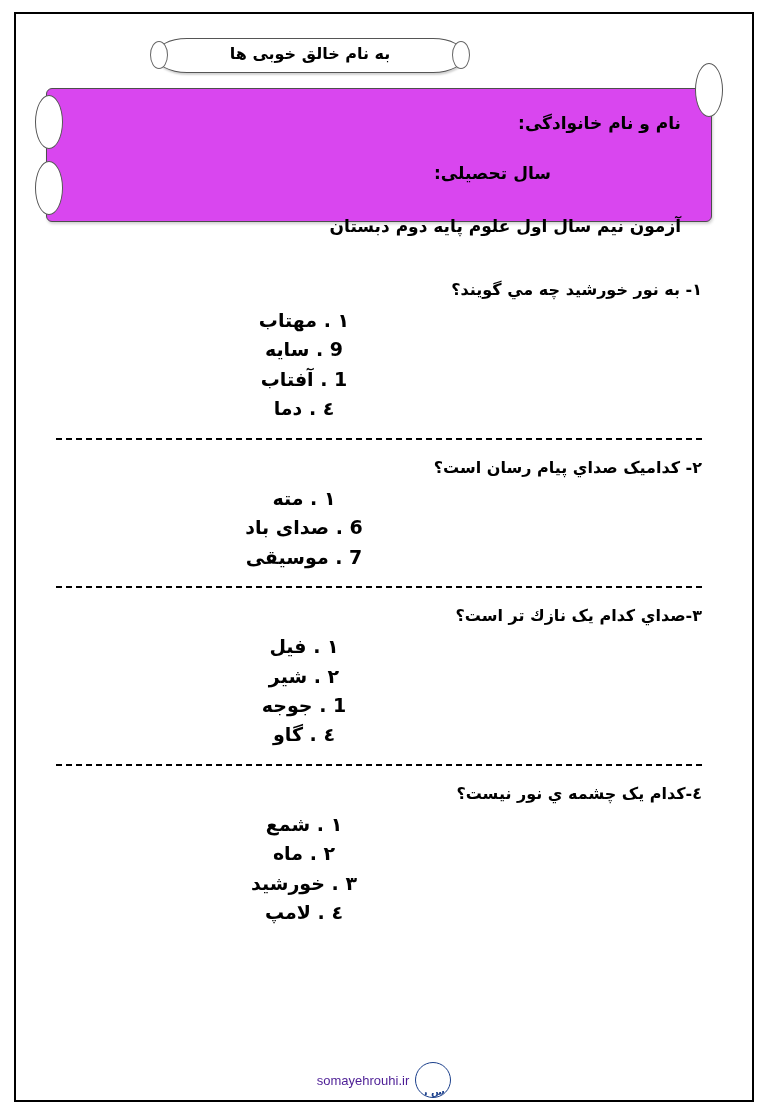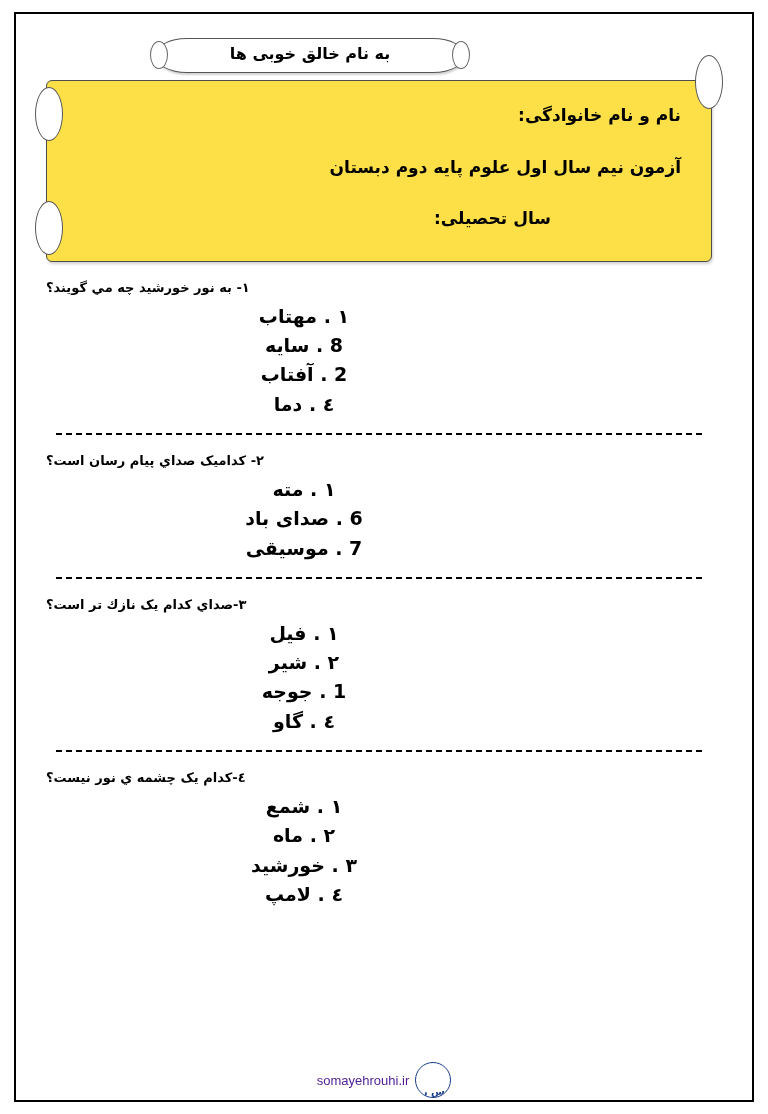--- a/index.html
+++ b/index.html
@@ -59,26 +59,26 @@
     border-radius: 50%;
     background: #fff;
   }
   .banner::before { left: -6px; }
   .banner::after  { right: -6px; }
 
   
   .scroll-box {
     position: absolute;
     left: 46px;
-    top: 80px;
+    top: 88px;
     width: 666px;
-    height: 182px;
+    height: 134px;
     border: 1.6px solid #4d4d4d;
     border-radius: 6px;
-    background: #fde047;
+    background: #d946ef;
     box-shadow: 1px 2px 3px rgba(0,0,0,0.18);
     box-sizing: border-box;
   }
   .scroll-curl {
     position: absolute;
     width: 26px;
     height: 52px;
     border: 1.6px solid #555;
     border-radius: 50%;
     background: #fff;
@@ -105,23 +105,23 @@
 
   
   .questions {
     position: absolute;
     left: 46px;
     top: 272px;
     width: 666px;
   }
   .q-block { padding-top: 6px; }
   .q-text {
-    font-size: 13px;
-    font-weight: bold;
-    text-align: left;
+    font-size: 16px;
+    font-weight: bold;
+    text-align: right;
     padding-right: 10px;
     line-height: 1.5;
   }
   .options {
     margin: 4px 0 0 0;
     padding: 0;
     list-style: none;
   }
   .option {
     font-size: 19px;
@@ -182,33 +182,33 @@
     <span>به نام خالق خوبی ها</span>
   </div>
 </div>
 
 <div class="scroll-box">
   <div class="scroll-curl curl-tr"></div>
   <div class="scroll-curl curl-tl"></div>
   <div class="scroll-curl curl-bl"></div>
   <div class="scroll-inner">
     <div class="field-line field-name">نام و نام خانوادگی:</div>
+    <div class="field-line field-year">سال تحصیلی:</div>
     <div class="field-line field-exam">آزمون نیم سال اول علوم پایه دوم دبستان</div>
-    <div class="field-line field-year">سال تحصیلی:</div>
   </div>
 </div>
 
 <div class="questions">
 
   <div class="q-block">
     <div class="q-text">۱- به نور خورشید چه مي گویند؟</div>
     <ul class="options">
       <li class="option">۱ . مهتاب</li>
-      <li class="option">8 . سایه</li>
-      <li class="option">2 . آفتاب</li>
+      <li class="option">9 . سایه</li>
+      <li class="option">1 . آفتاب</li>
       <li class="option">٤ . دما</li>
     </ul>
   </div>
 
   <hr class="divider">
 
   <div class="q-block">
     <div class="q-text">۲- کدامیک صداي پیام رسان است؟</div>
     <ul class="options">
       <li class="option">۱ . مته</li>

